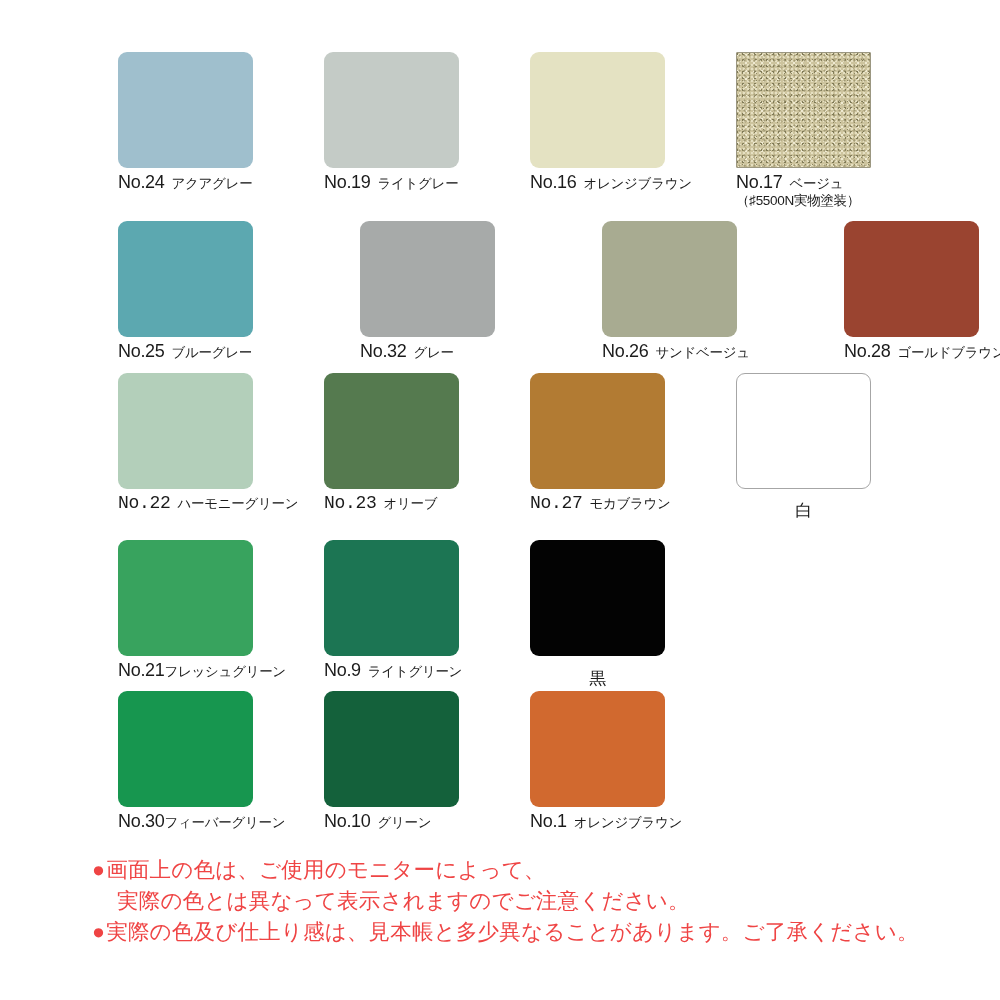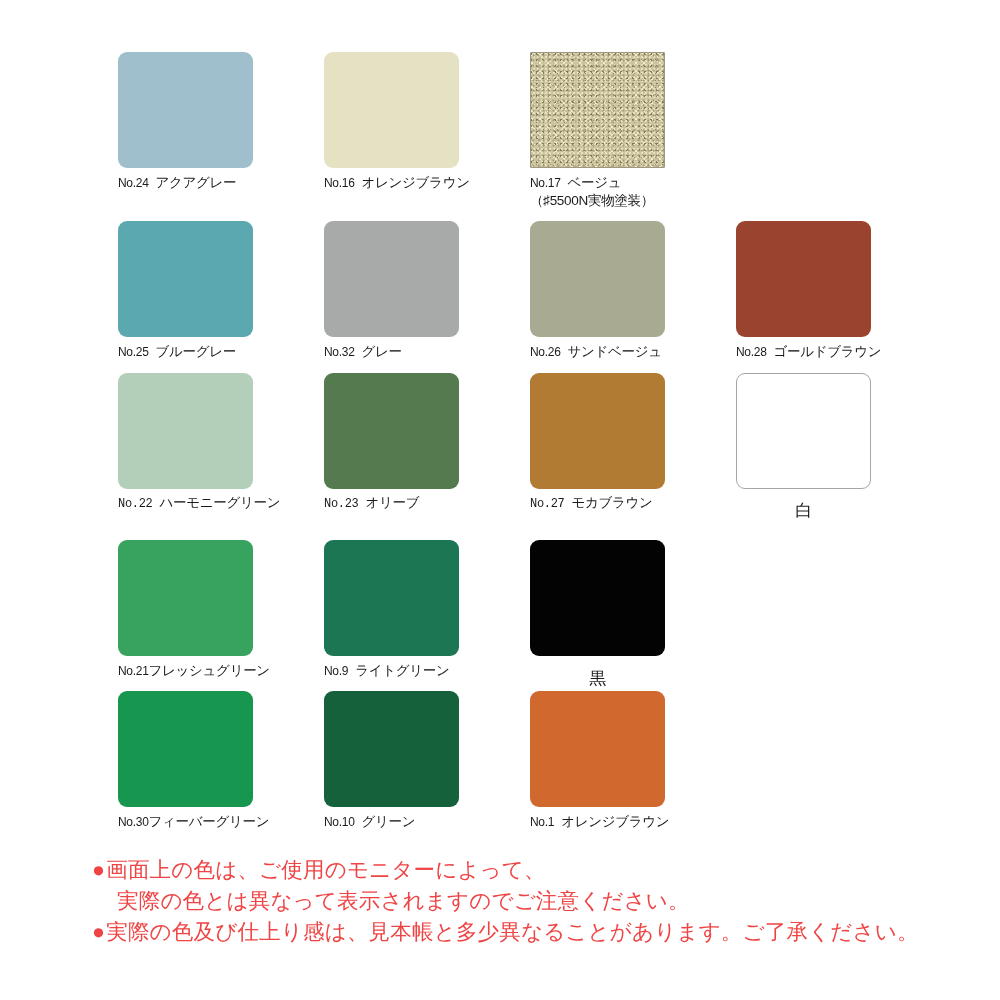--- a/index.html
+++ b/index.html
@@ -62,34 +62,34 @@
     border: 1px solid #9b9781;
   }
   .swatch-label {
     margin-top: 6px;
     font-size: 13.5px;
     line-height: 17px;
     letter-spacing: -0.3px;
     white-space: nowrap;
     color: #1b1b1b;
   }
-  .swatch-label .lbl-no { font-size: 12px; }
+  .swatch-label .lbl-no { font-size: 18px; }
   .swatch-label .lbl-gap { display: inline-block; width: 7px; }
   .swatch-label.tight .lbl-gap { width: 0px; }
   .swatch-label .lbl-line2 { display: block; }
   .swatch-label.centered {
     text-align: center;
     width: 135px;
     font-size: 17px;
     margin-top: 14px;
   }
 
   
   .row-0 { margin-bottom: 12px; }
-  .row-1 { margin-bottom: 12px; }
+  .row-1 { margin-bottom: 12px; gap: 36px; }
   .row-2 { margin-bottom: 20px; font-family: Liberation Mono, monospace; }
   .row-3 { margin-bottom: 4px; }
 
   
   .notes {
     position: absolute;
     left: 92px;
     top: 855px;
     width: 880px;
   }
@@ -108,20 +108,24 @@
 
 <div id="chart-root">
 
   <div class="swatch-grid">
       <div class="swatch-row row-0">
         <div class="swatch-cell">
           <div class="swatch-chip" style="background: rgb(159, 191, 205);"></div>
           <div class="swatch-label"><span class="lbl-no">No.24</span><span class="lbl-gap"></span><span>アクアグレー</span></div>
         </div>
         <div class="swatch-cell">
+          <div class="swatch-chip" style="background: rgb(196, 203, 198);"></div>
+          <div class="swatch-label"><span class="lbl-no">No.19</span><span class="lbl-gap"></span><span>ライトグレー</span></div>
+        </div>
+        <div class="swatch-cell">
           <div class="swatch-chip" style="background: rgb(228, 226, 194);"></div>
           <div class="swatch-label"><span class="lbl-no">No.16</span><span class="lbl-gap"></span><span>オレンジブラウン</span></div>
         </div>
         <div class="swatch-cell">
           <div class="swatch-chip sharp textured"></div>
           <div class="swatch-label"><span class="lbl-no">No.17</span><span class="lbl-gap"></span><span>ベージュ</span><span class="lbl-line2">（♯5500N実物塗装）</span></div>
         </div>
       </div>
       <div class="swatch-row row-1">
         <div class="swatch-cell">

